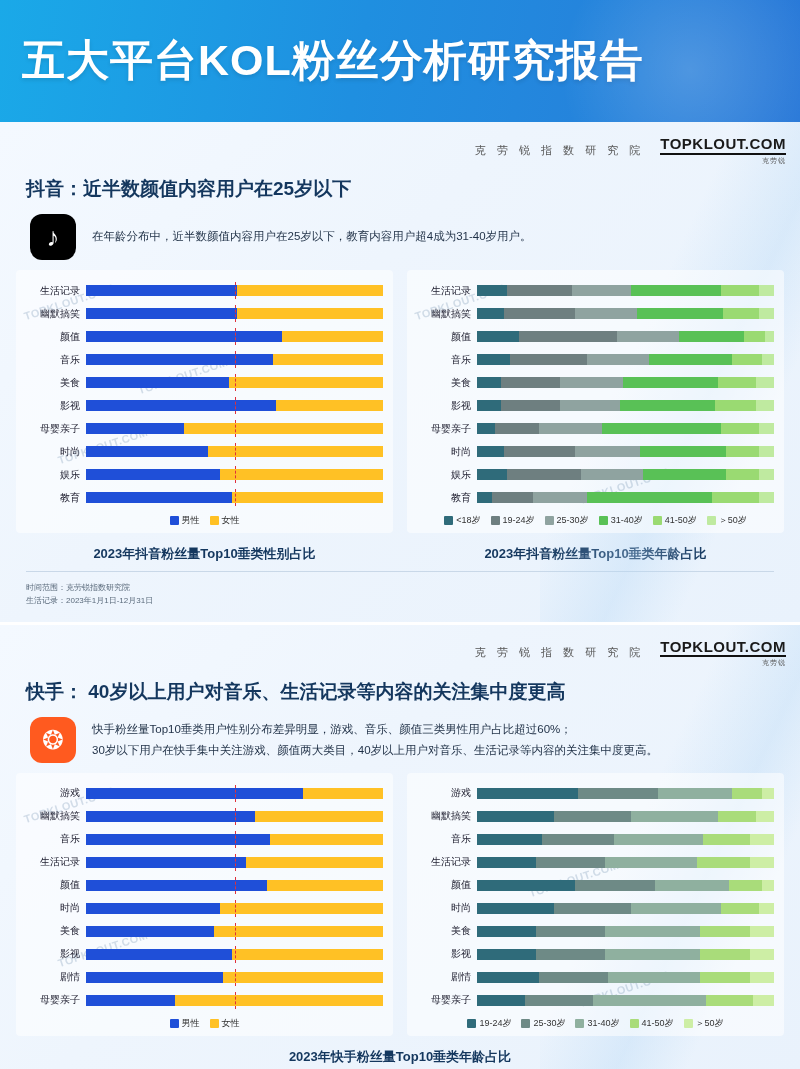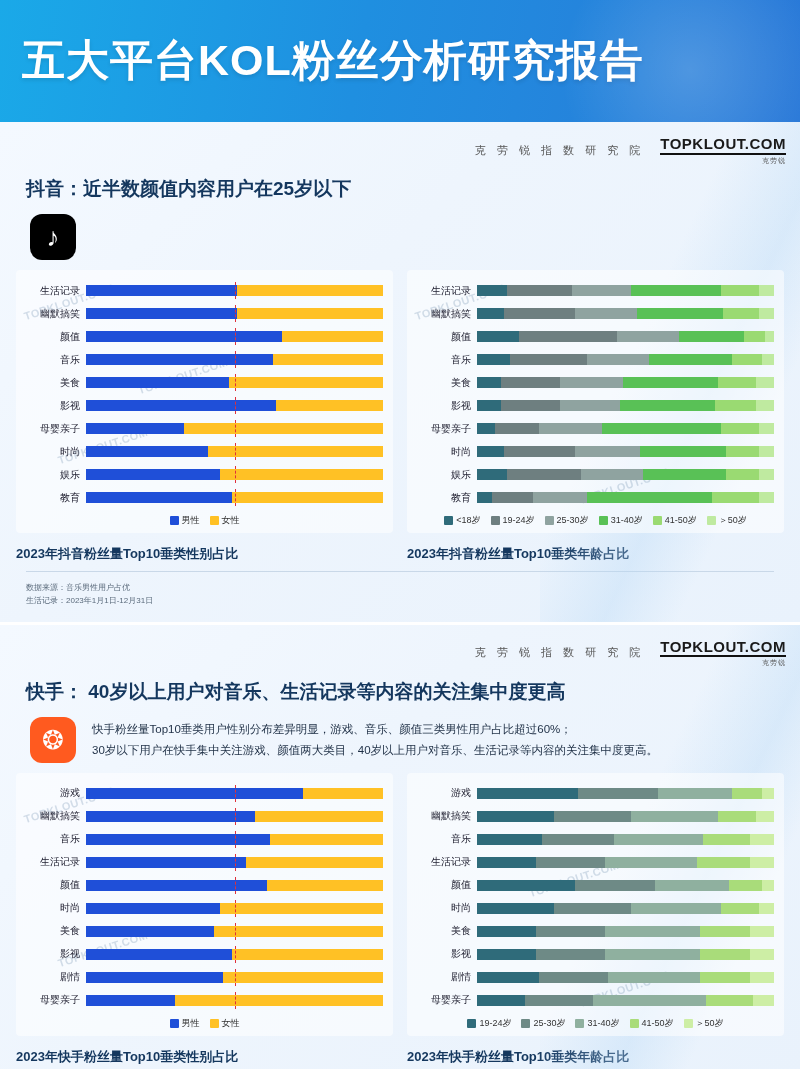--- a/index.html
+++ b/index.html
@@ -182,20 +182,21 @@
     flex-wrap: wrap;
     position: relative; z-index: 2;
   }
   .legend-item {
     display: flex; align-items: center; gap: 3px;
     font-size: 9px; color: #333;
   }
   .legend-swatch { width: 9px; height: 9px; border-radius: 1px; }
 
   .chart-caption {
+    text-align: center;
     font-size: 13px;
     font-weight: bold;
     color: #14375e;
     margin-top: 10px;
   }
 
   .source {
     font-size: 8px;
     color: #5b6b7c;
     line-height: 1.6;
@@ -228,20 +229,21 @@
       </div>
     </div>
 
     <div class="slide-title">抖音：近半数颜值内容用户在25岁以下</div>
 
     <div class="summary">
       <div class="logo-badge logo-douyin">
         <span class="logo-glyph">♪</span>
       </div>
       <div class="summary-text">
+        <div>在年龄分布中，近半数颜值内容用户在25岁以下，教育内容用户超4成为31-40岁用户。</div>
       </div>
     </div>
 
     <div class="charts">
       <div class="chart-card">
         <span class="wm a">TOPKLOUT.COM</span>
         <span class="wm b">TOPKLOUT.COM</span>
         <span class="wm c">TOPKLOUT.COM</span>
         <div class="rowlist">
             <div class="row">
@@ -484,21 +486,21 @@
       <div style="flex:1 1 0;">
         <div class="chart-caption">2023年抖音粉丝量Top10垂类性别占比</div>
       </div>
       <div style="flex:1 1 0;">
         <div class="chart-caption">2023年抖音粉丝量Top10垂类年龄占比</div>
       </div>
     </div>
 
     <div class="src-divider"></div>
     <div class="source">
-      <div class="line">数据来源：音乐男性用户占优</div>
+      <div class="line">时间范围：克劳锐指数研究院</div>
       <div class="line">生活记录：2023年1月1日-12月31日</div>
     </div>
   </div>
 
   <div class="slide">
     <div class="slide-deco"></div>
 
     <div class="slide-head">
       <div class="brand-cn">克 劳 锐 指 数 研 究 院</div>
       <div class="brand-logo">
@@ -741,22 +743,19 @@
             <div class="legend-item">
               <span class="legend-swatch" style="background: rgb(205, 238, 165);"></span>
               <span>＞50岁</span>
             </div>
           </div>
       </div>
     </div>
 
     <div class="charts" style="padding-top:2px;">
       <div style="flex:1 1 0;">
-        <div class="chart-caption">2023年快手粉丝量Top10垂类性别占比</div>
-      </div>
-      <div style="flex:1 1 0;">
         <div class="chart-caption">2023年快手粉丝量Top10垂类年龄占比</div>
       </div>
     </div>
 
   </div>
 
 </div>
 
 </body></html>

